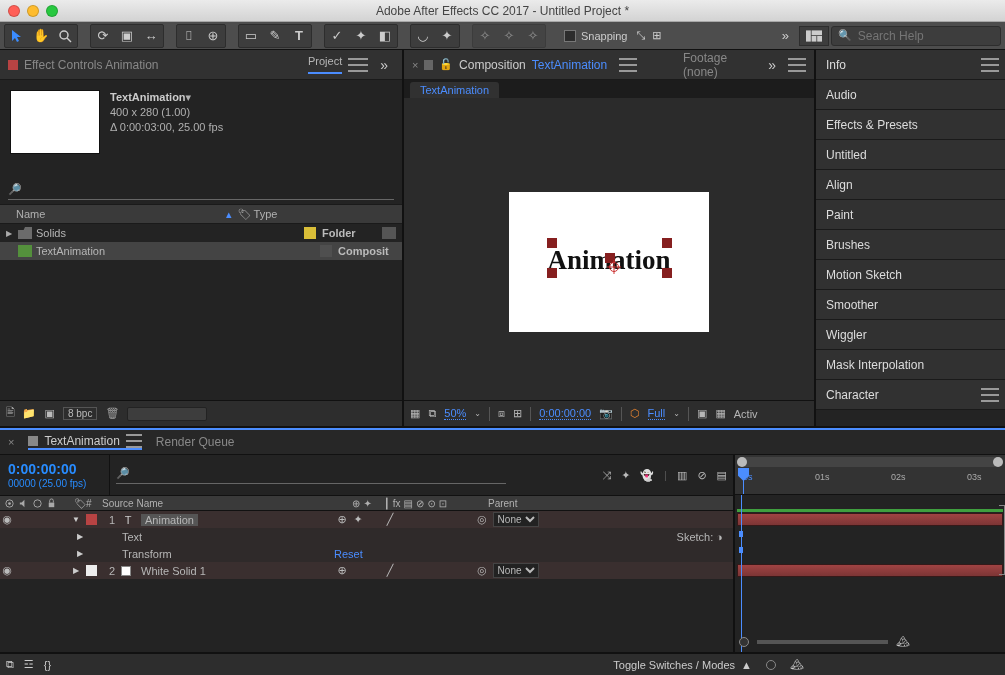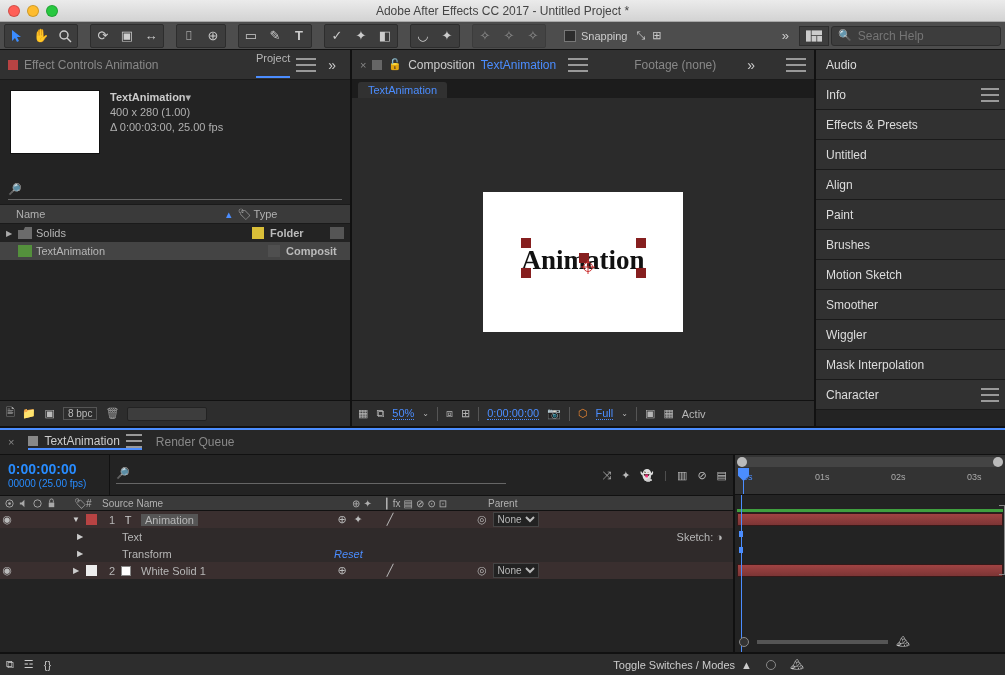--- a/index.html
+++ b/index.html
@@ -23,32 +23,32 @@
   .snapping-chk input[type=checkbox]{ appearance:none; width:12px;height:12px;border:1px solid #777; background:#2d2d2d;}
   .workspace-btn{ border:1px solid #2d2d2d; background:#3d3d3d; color:#ccc; padding:2px 6px; display:flex; align-items:center; gap:4px; }
   .workspace-btn svg{width:16px;height:14px;}
   .search-box{ display:flex; align-items:center; background:#3d3d3d; border:1px solid #2d2d2d; border-radius:3px; padding:2px 6px; width:170px; color:#ccc;}
   .search-box input{ background:transparent; border:none; outline:none; color:#ccc; width:100%; font-size:12px; margin-left:6px;}
   .dbl-arrow { color:#ccc; font-size:13px; padding:0 8px; cursor:pointer;}
 
   
   .main { display:flex; height:378px; border-bottom:2px solid #111; }
   .panel { background:#232323; border-right:2px solid #111; display:flex; flex-direction:column; position:relative; }
-  .panel.left{ width:352px;}
+  .panel.left{ width:404px;}
   .panel.center{ flex:1;}
   .panel.right{ width:189px; border-right:none;}
 
   .panel-tabs{ height:30px; background:#313131; display:flex; align-items:center; padding:0 8px; gap:6px; border-bottom:1px solid #1a1a1a; position:relative;}
   .tab-sq{ width:10px;height:10px; background:#666; }
   .tab-sq.red{ background:#b74343;}
   .tab-txt{ color:#ccc; font-size:12px; }
   .tab-txt.dim{ color:#888;}
   .tab-txt.blue{ color:#4b8dff; }
   .proj-tab{ display:flex; align-items:center; gap:6px; }
-  .proj-tab.active .proj-label{ border-bottom:2px solid #4b8dff; padding-bottom:12px; font-weight:500;}
+  .proj-tab.active .proj-label{ border-bottom:2px solid #4b8dff; padding-bottom:5px; font-weight:500;}
   .panel-menu{ width:20px; height:14px; display:flex; flex-direction:column; justify-content:space-between; margin-left:auto; cursor:pointer;}
   .panel-menu span{ display:block; height:2px; background:#999;}
   .dbl-arrow2{ color:#ccc; font-size:14px; padding:0 6px; cursor:pointer;}
 
   
   .proj-info{ display:flex; gap:10px; padding:10px 10px 6px 10px; }
   .thumb{ width:90px; height:64px; background:#fff; border:1px solid #111;}
   .proj-meta{ font-size:11px; line-height:15px; color:#b0b0b0;}
   .proj-meta .name{ color:#ccc; font-weight:600; }
   .proj-search{ margin:22px 8px 4px 8px; display:flex; align-items:center; gap:6px; border-bottom:1px solid #666; padding-bottom:2px;}
@@ -174,21 +174,21 @@
   .track{ position:absolute; left:2px; right:2px; height:13px; background:linear-gradient(#a04343,#7c3535); border:1px solid #361919;}
   .track.idx1{ top:18px;}
   .green-strip{ position:absolute; left:2px; right:2px; height:3px; top:14px; background:#3f9f3f;}
   .blue-line{ position:absolute; left:6px; width:1px; top:0; bottom:0; background:#4b8dff;}
   .tick{ position:absolute; top:35px; width:4px; height:6px; background:#4b8dff; left:4px;}
   .trk-bracket{ position:absolute; right:0; top:10px; width:6px; height:70px; border:1px solid #888; border-left:none;}
   .bottom-sb{ position:absolute; bottom:2px; left:0; right:0; display:flex; align-items:center; gap:8px; padding:0 4px;}
   .bottom-sb .o{ width:10px;height:10px; border:1px solid #888; border-radius:50%; background:#333;}
   .bottom-sb .zoom{ width:50%; height:4px; background:#555;}
   .bottom-sb .mtn{ color:#ccc;}
-  .reset{ color:#4b8dff;font-style:italic;}
+  .reset{ color:#4b8dff;}
 </style>
 </head>
 <body>
 
 <div class="titlebar">
   <div class="traffic">
     <div class="dot red"></div>
     <div class="dot yellow"></div>
     <div class="dot green"></div>
   </div>
@@ -379,29 +379,29 @@
       <span style="font-size:8px">⌄</span>
       <div class="sep"></div>
       <span>▣</span>
       <span>▦</span>
       <span>Activ</span>
     </div>
   </div>
 
   <div class="panel right">
     <div class="rp-row">
-        <span>Audio</span>
-      </div>
-    <div class="rp-row">
         <span>Info</span>
         <div class="panel-menu">
           <span></span>
           <span></span>
           <span></span>
         </div>
+      </div>
+    <div class="rp-row">
+        <span>Audio</span>
       </div>
     <div class="rp-row">
         <span>Effects &amp; Presets</span>
       </div>
     <div class="rp-row">
         <span>Untitled</span>
       </div>
     <div class="rp-row">
         <span>Align</span>
       </div>

